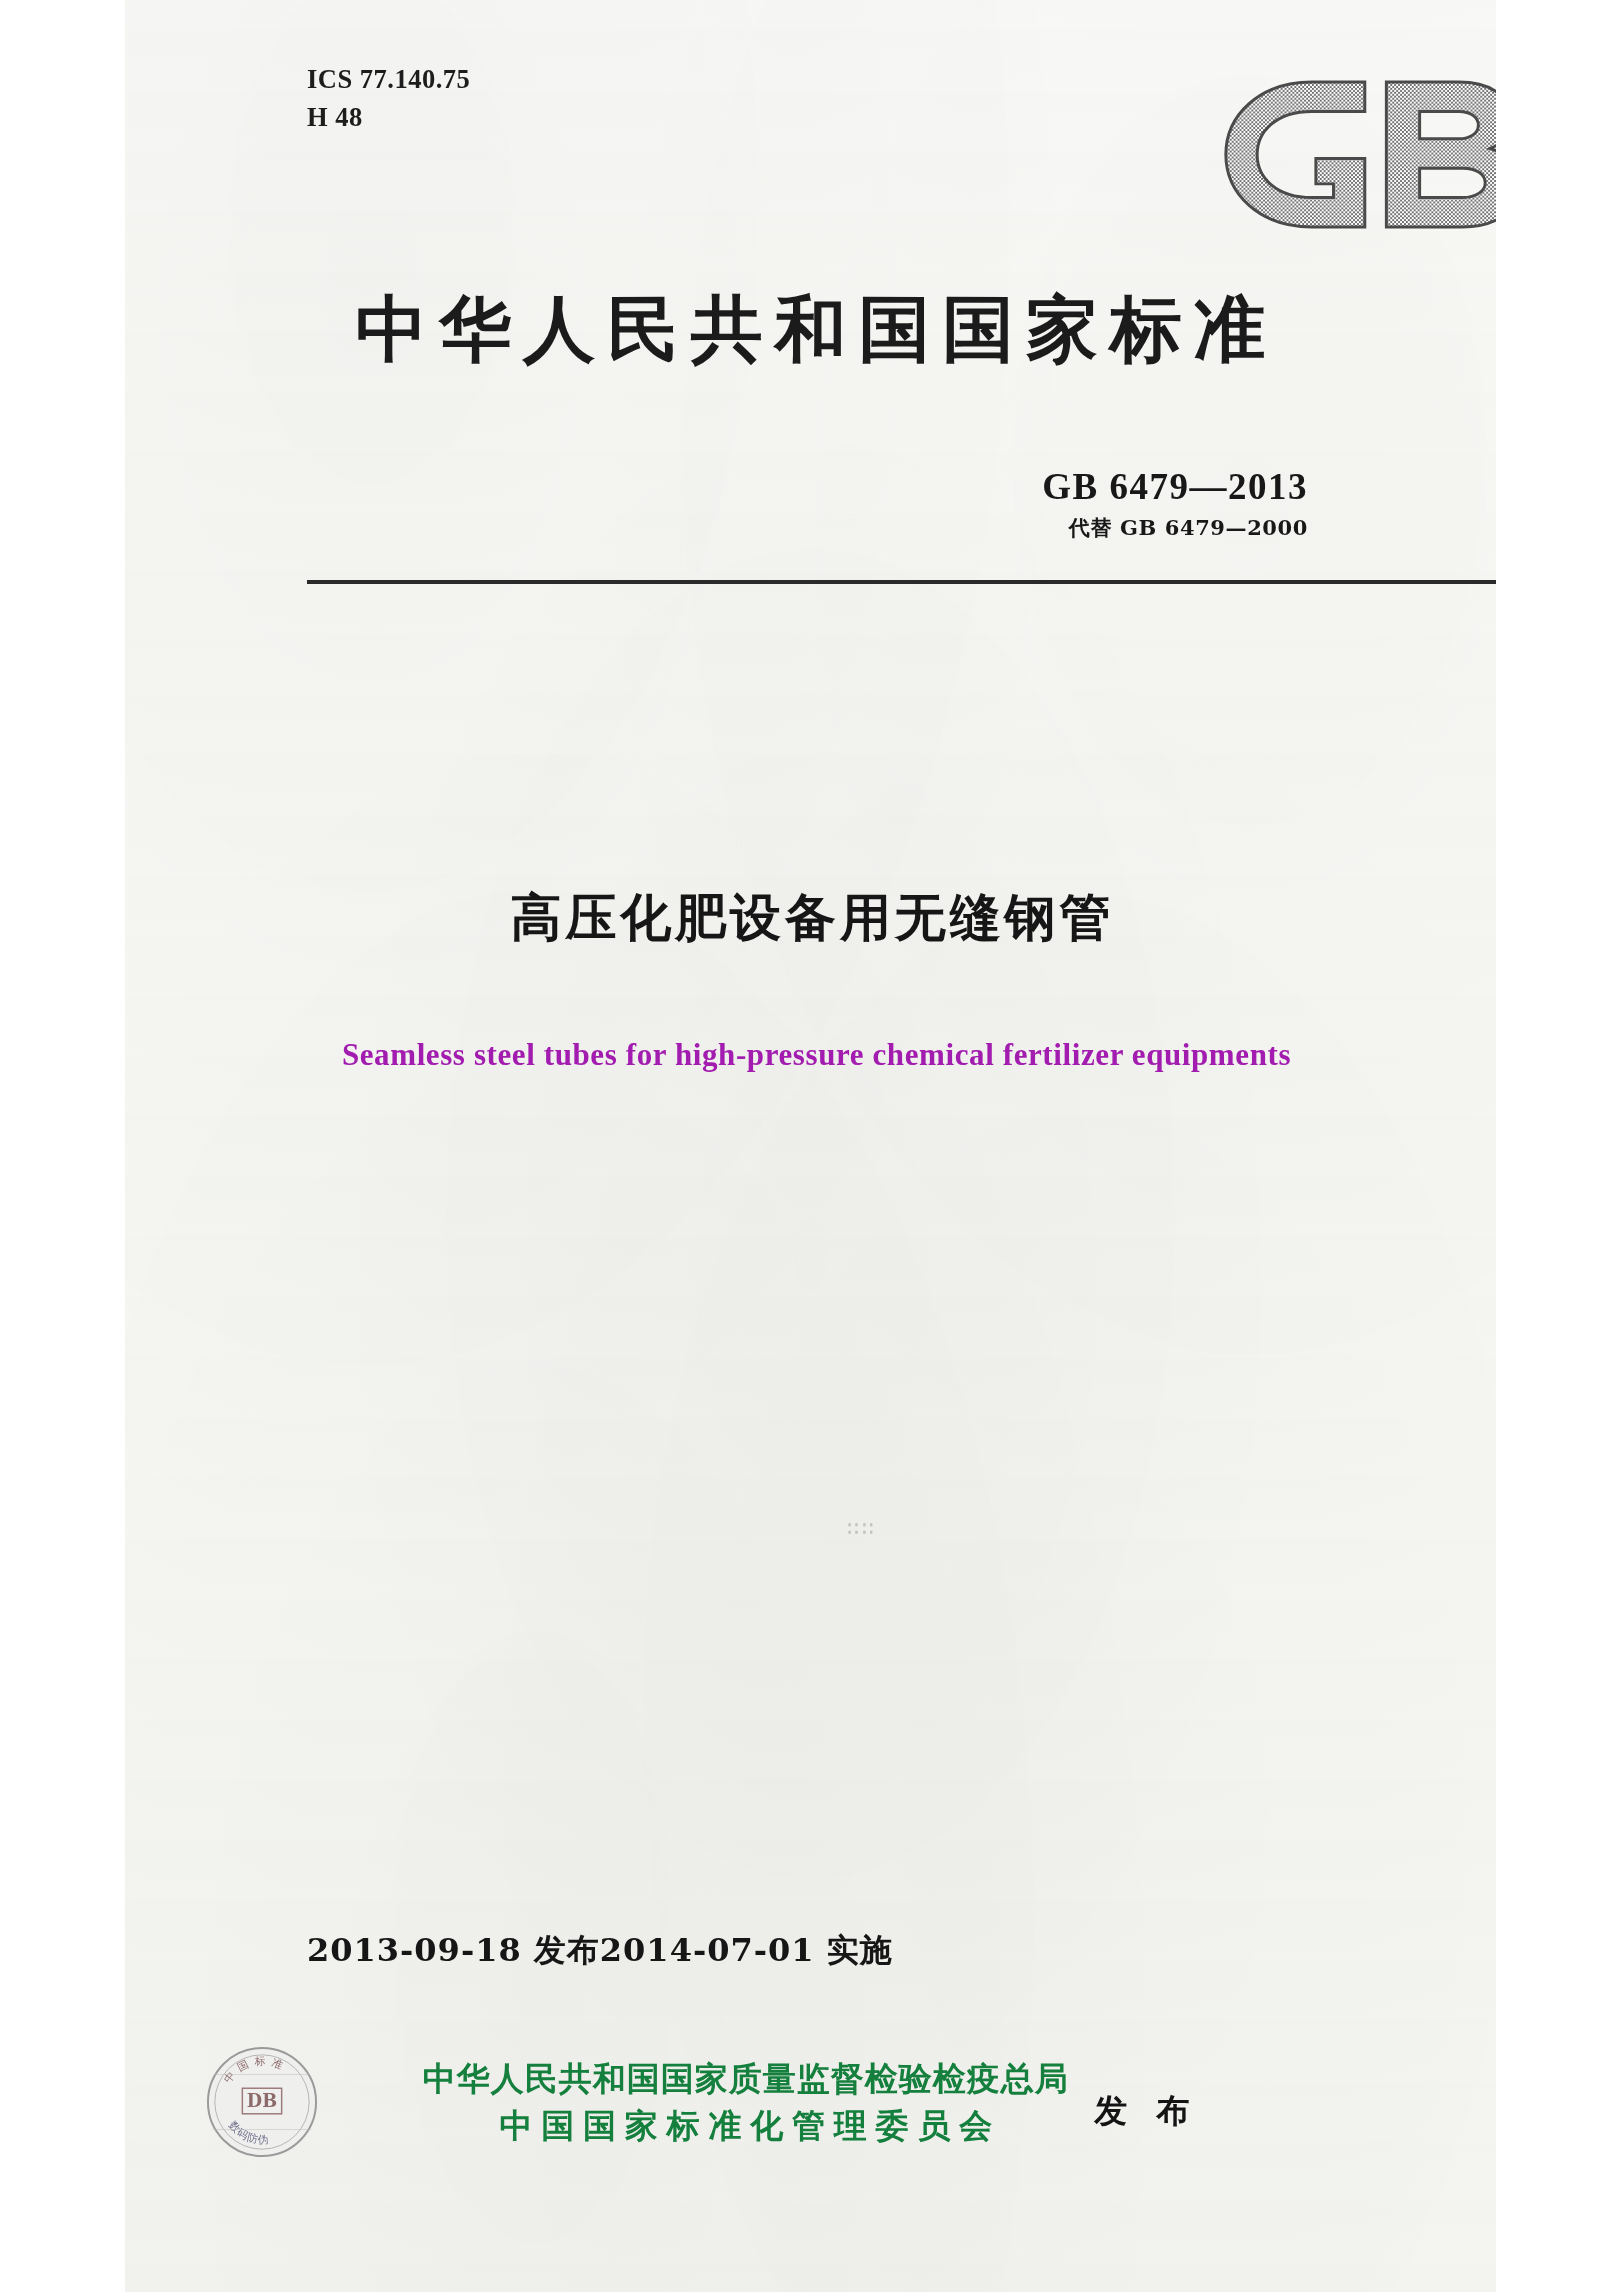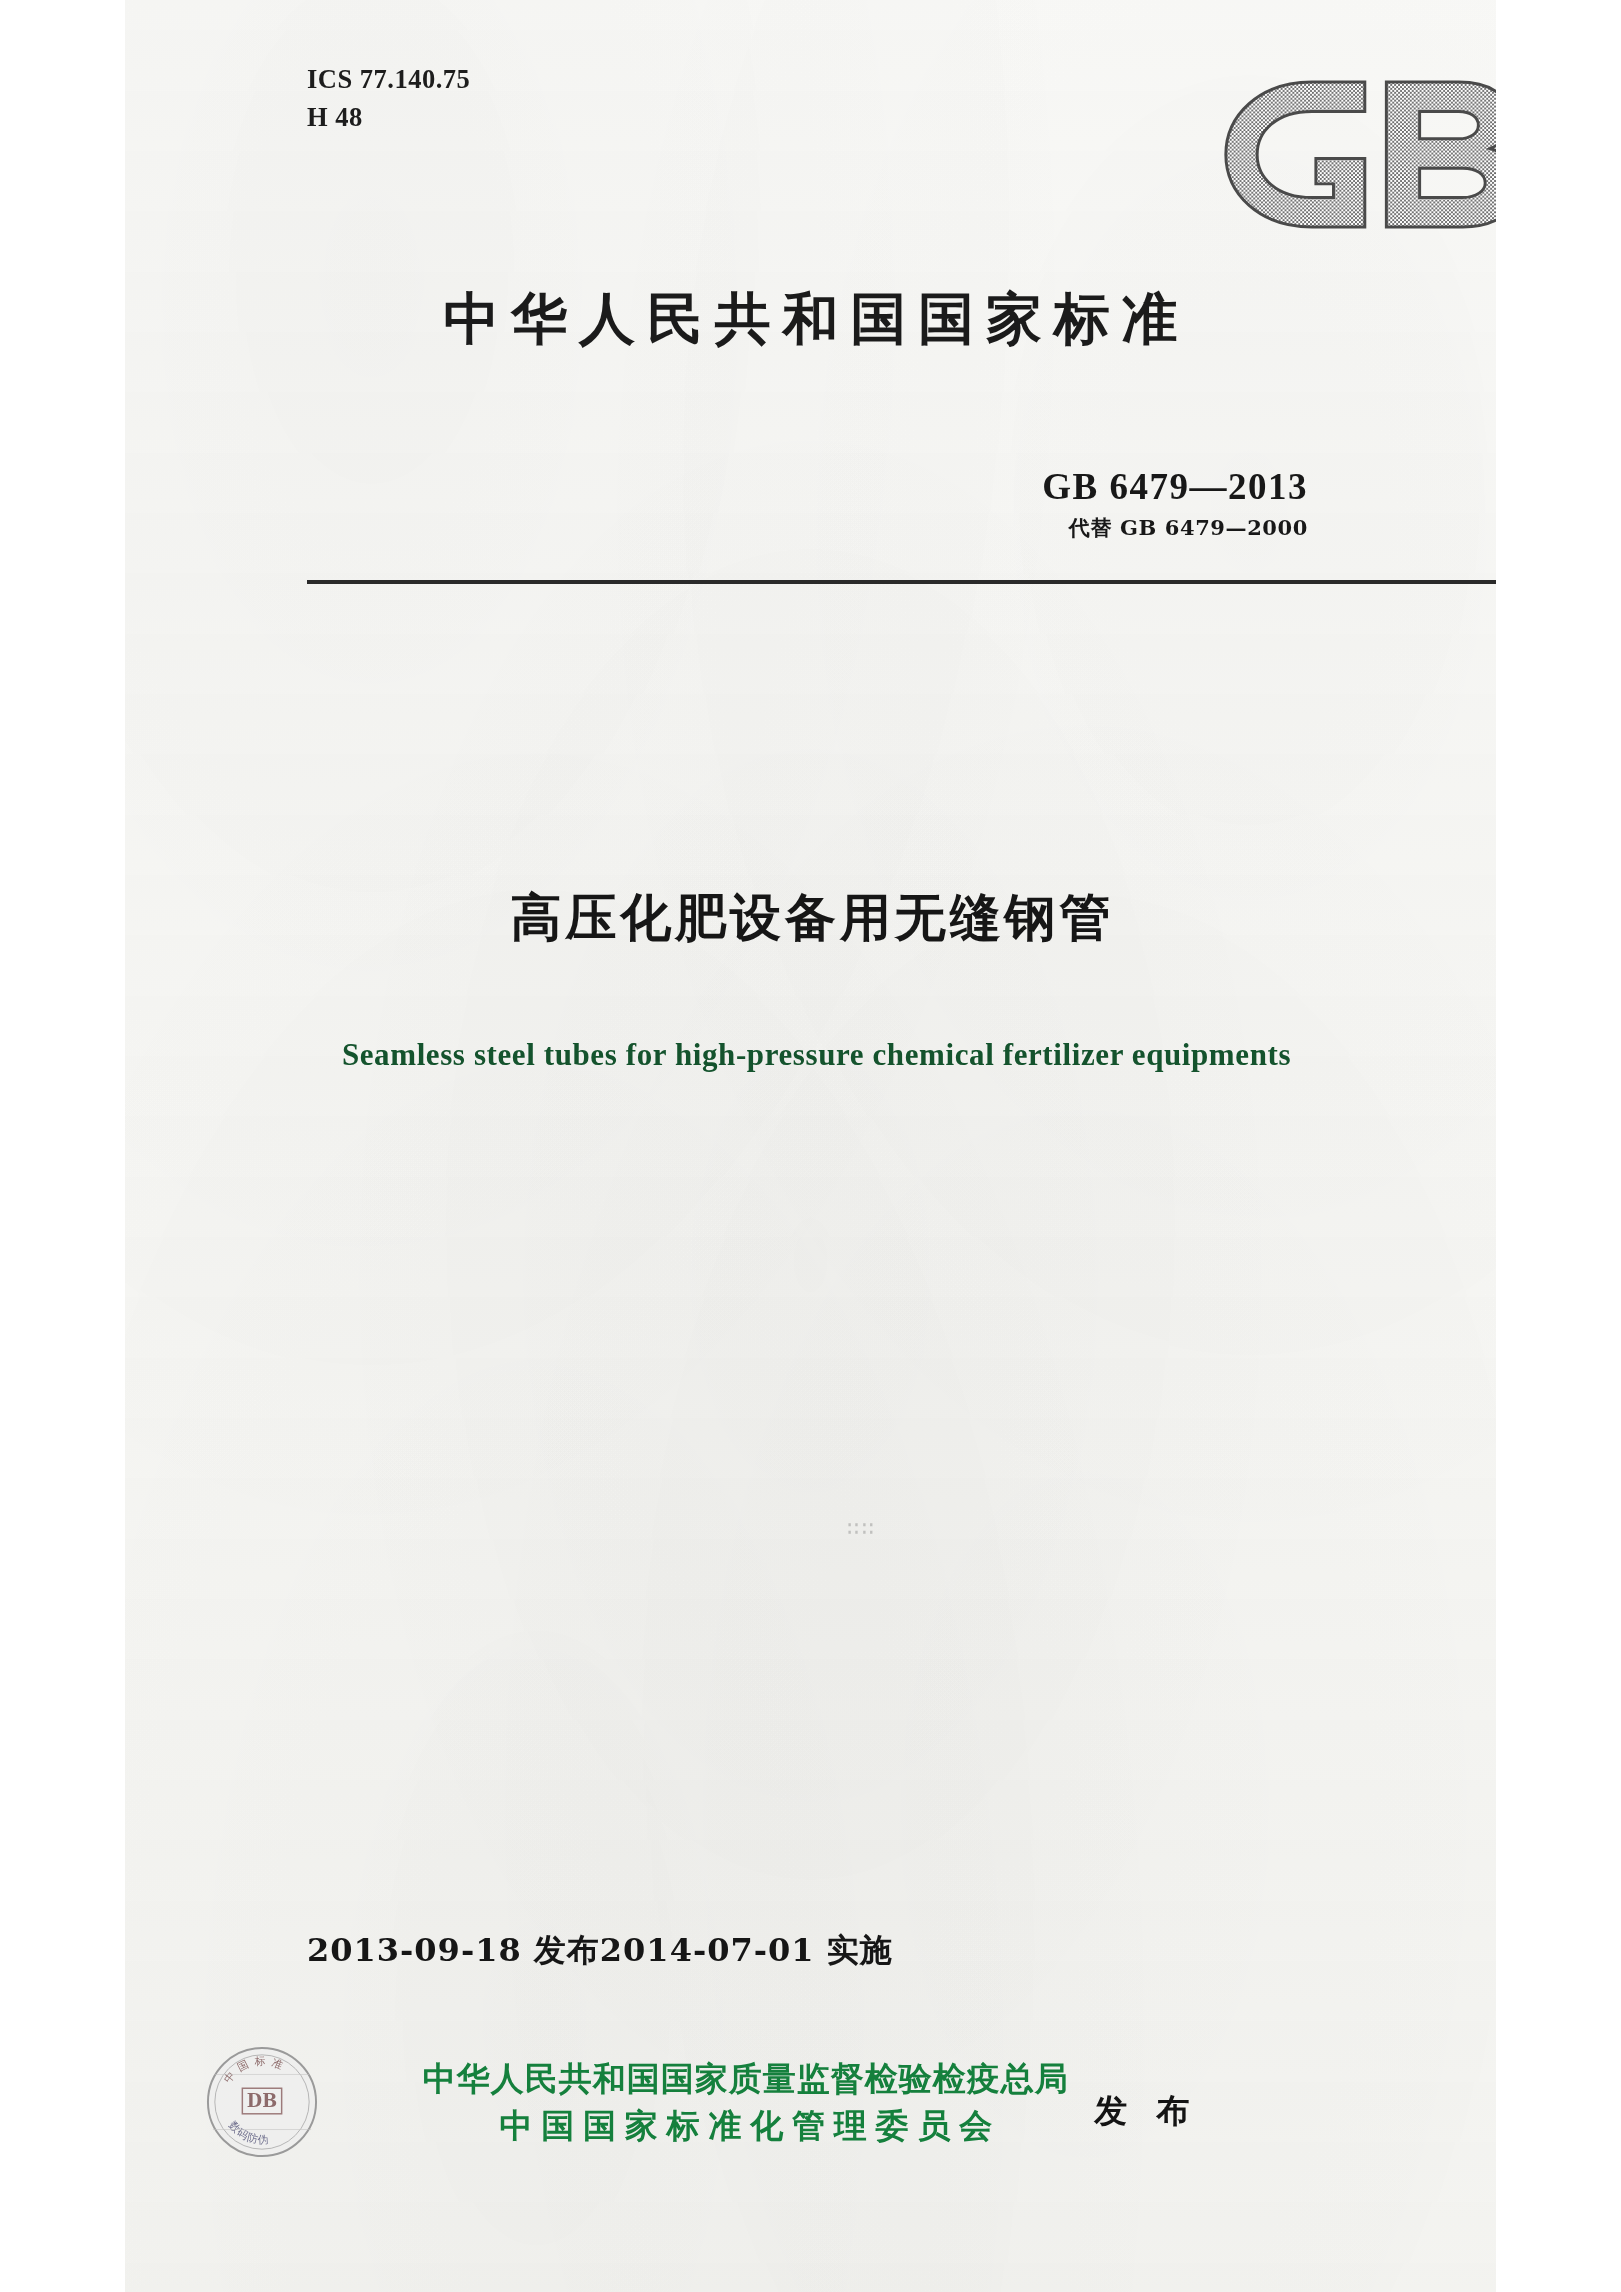--- a/index.html
+++ b/index.html
@@ -57,21 +57,21 @@
   .gb-logo svg { display: block; }
 
   .national-title {
     position: absolute;
     left: 0;
     right: 0;
     top: 282px;
     text-align: center;
     font-family: "DejaVu Serif", serif;
     font-weight: bold;
-    font-size: 56px;
+    font-size: 72px;
     letter-spacing: 11.8px;
     color: #1b1b1b;
     text-indent: 11.8px;
   }
 
   .std-no {
     position: absolute;
     right: 188px;
     top: 449px;
     text-align: right;
@@ -120,21 +120,21 @@
   .doc-title-en {
     position: absolute;
     left: 12px;
     right: 0;
     top: 1037px;
     text-align: center;
     font-family: "Liberation Serif", serif;
     font-weight: bold;
     font-size: 31px;
     letter-spacing: 0.6px;
-    color: #14532d;
+    color: #a21caf;
   }
 
   .dates {
     position: absolute;
     left: 182px;
     right: 182px;
     top: 1929px;
     display: flex;
     justify-content: flex-start;
     align-items: baseline;

